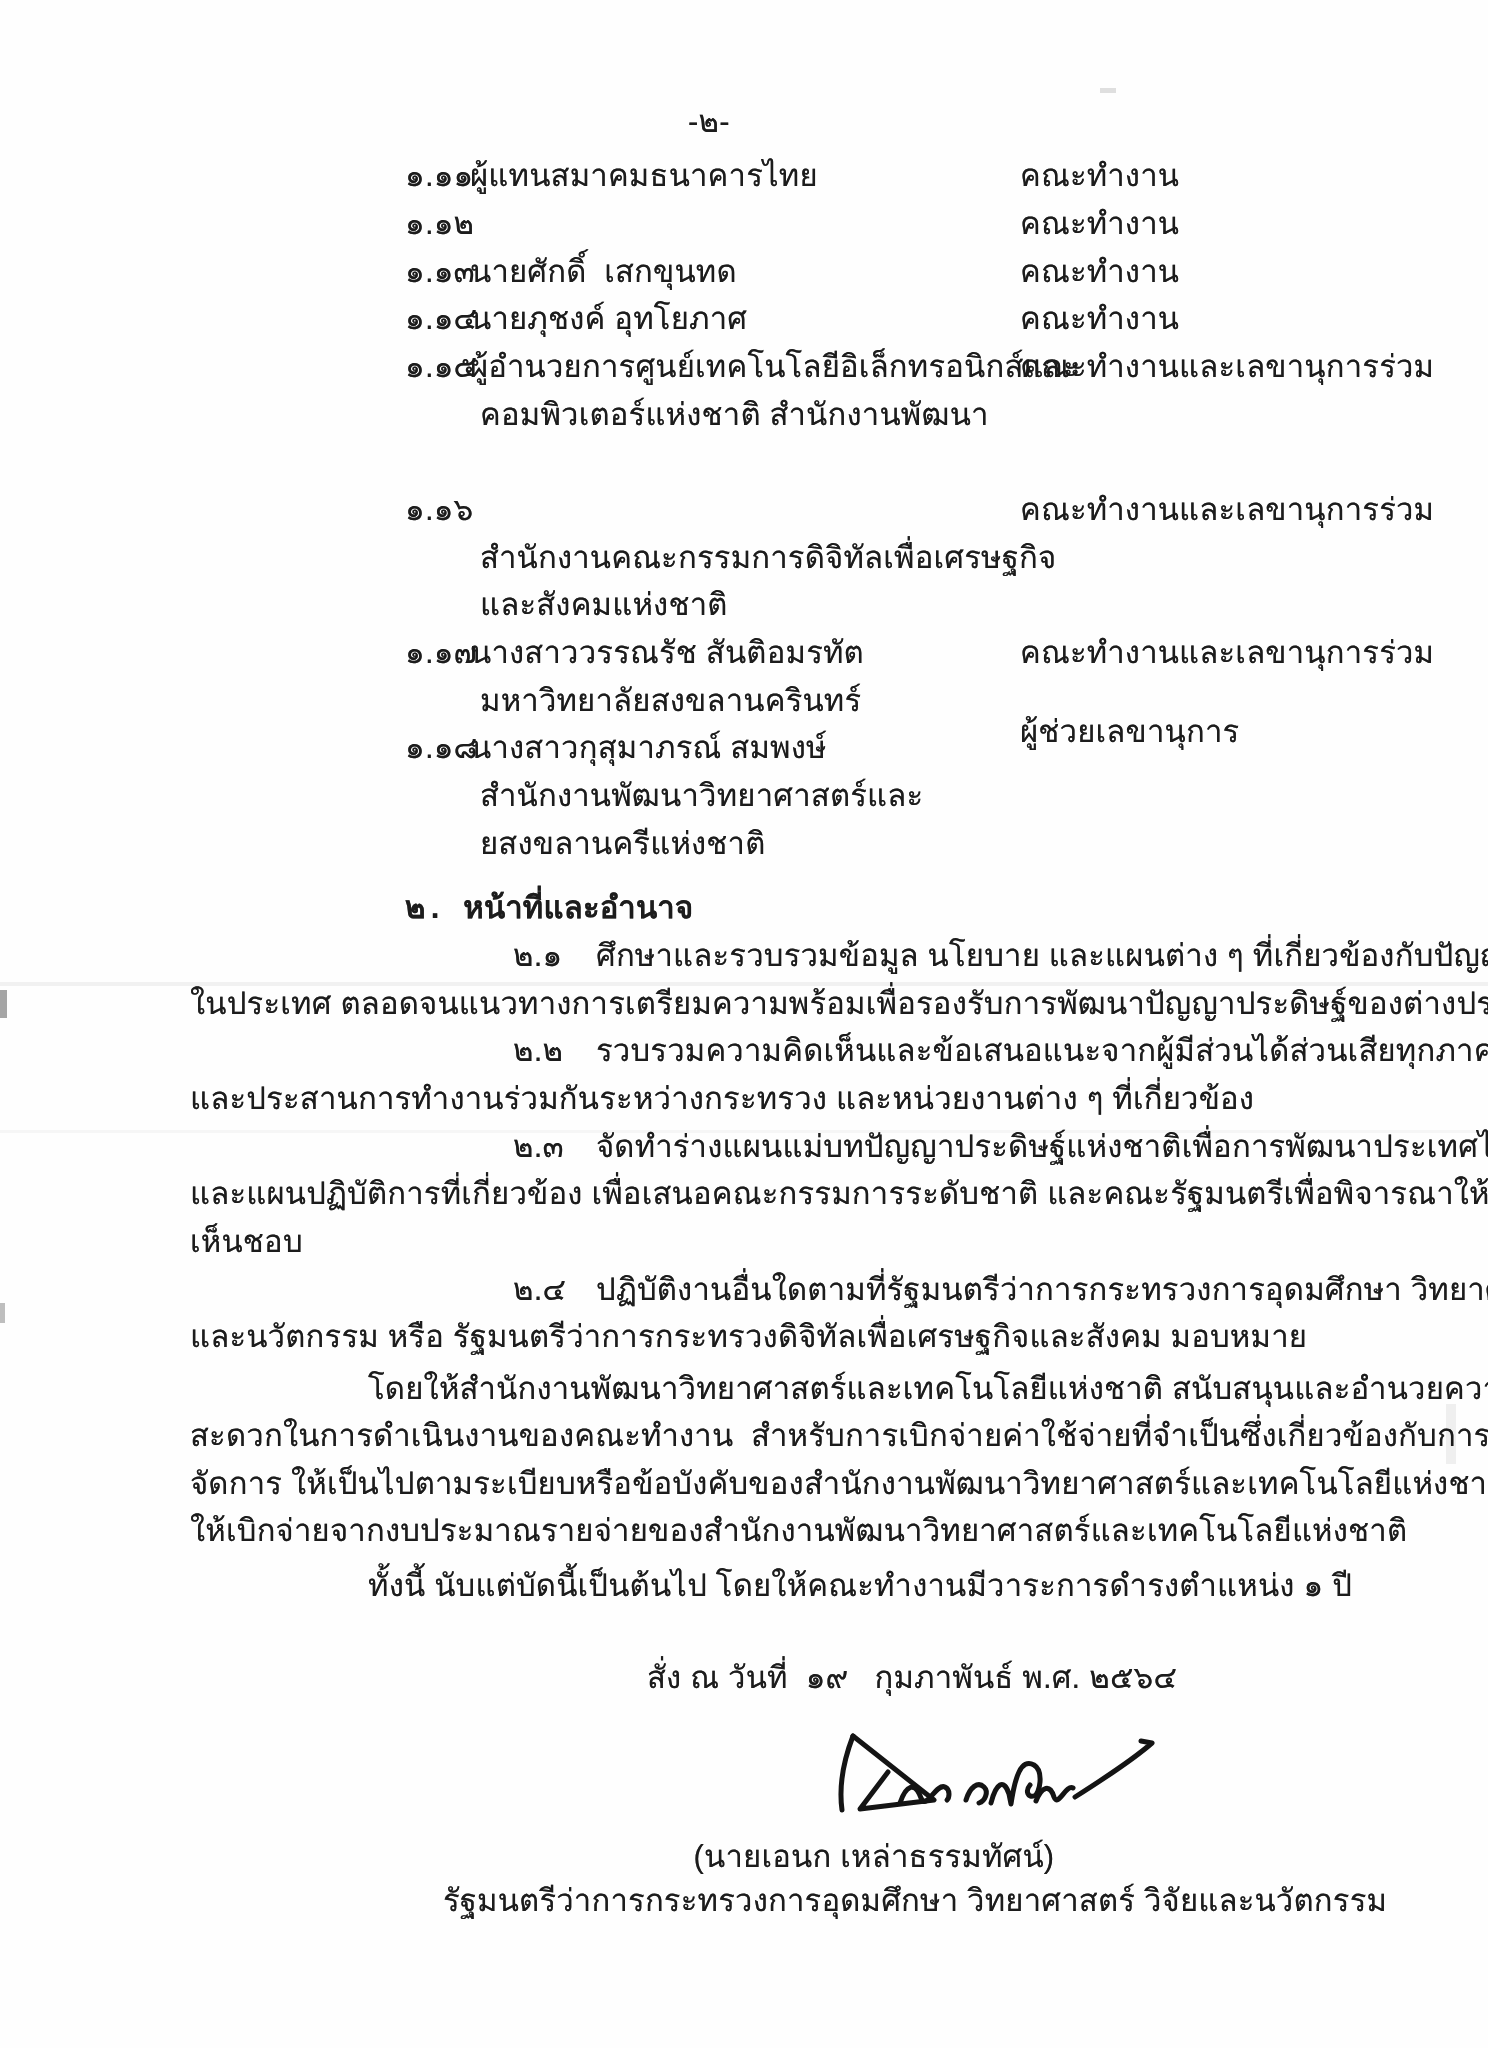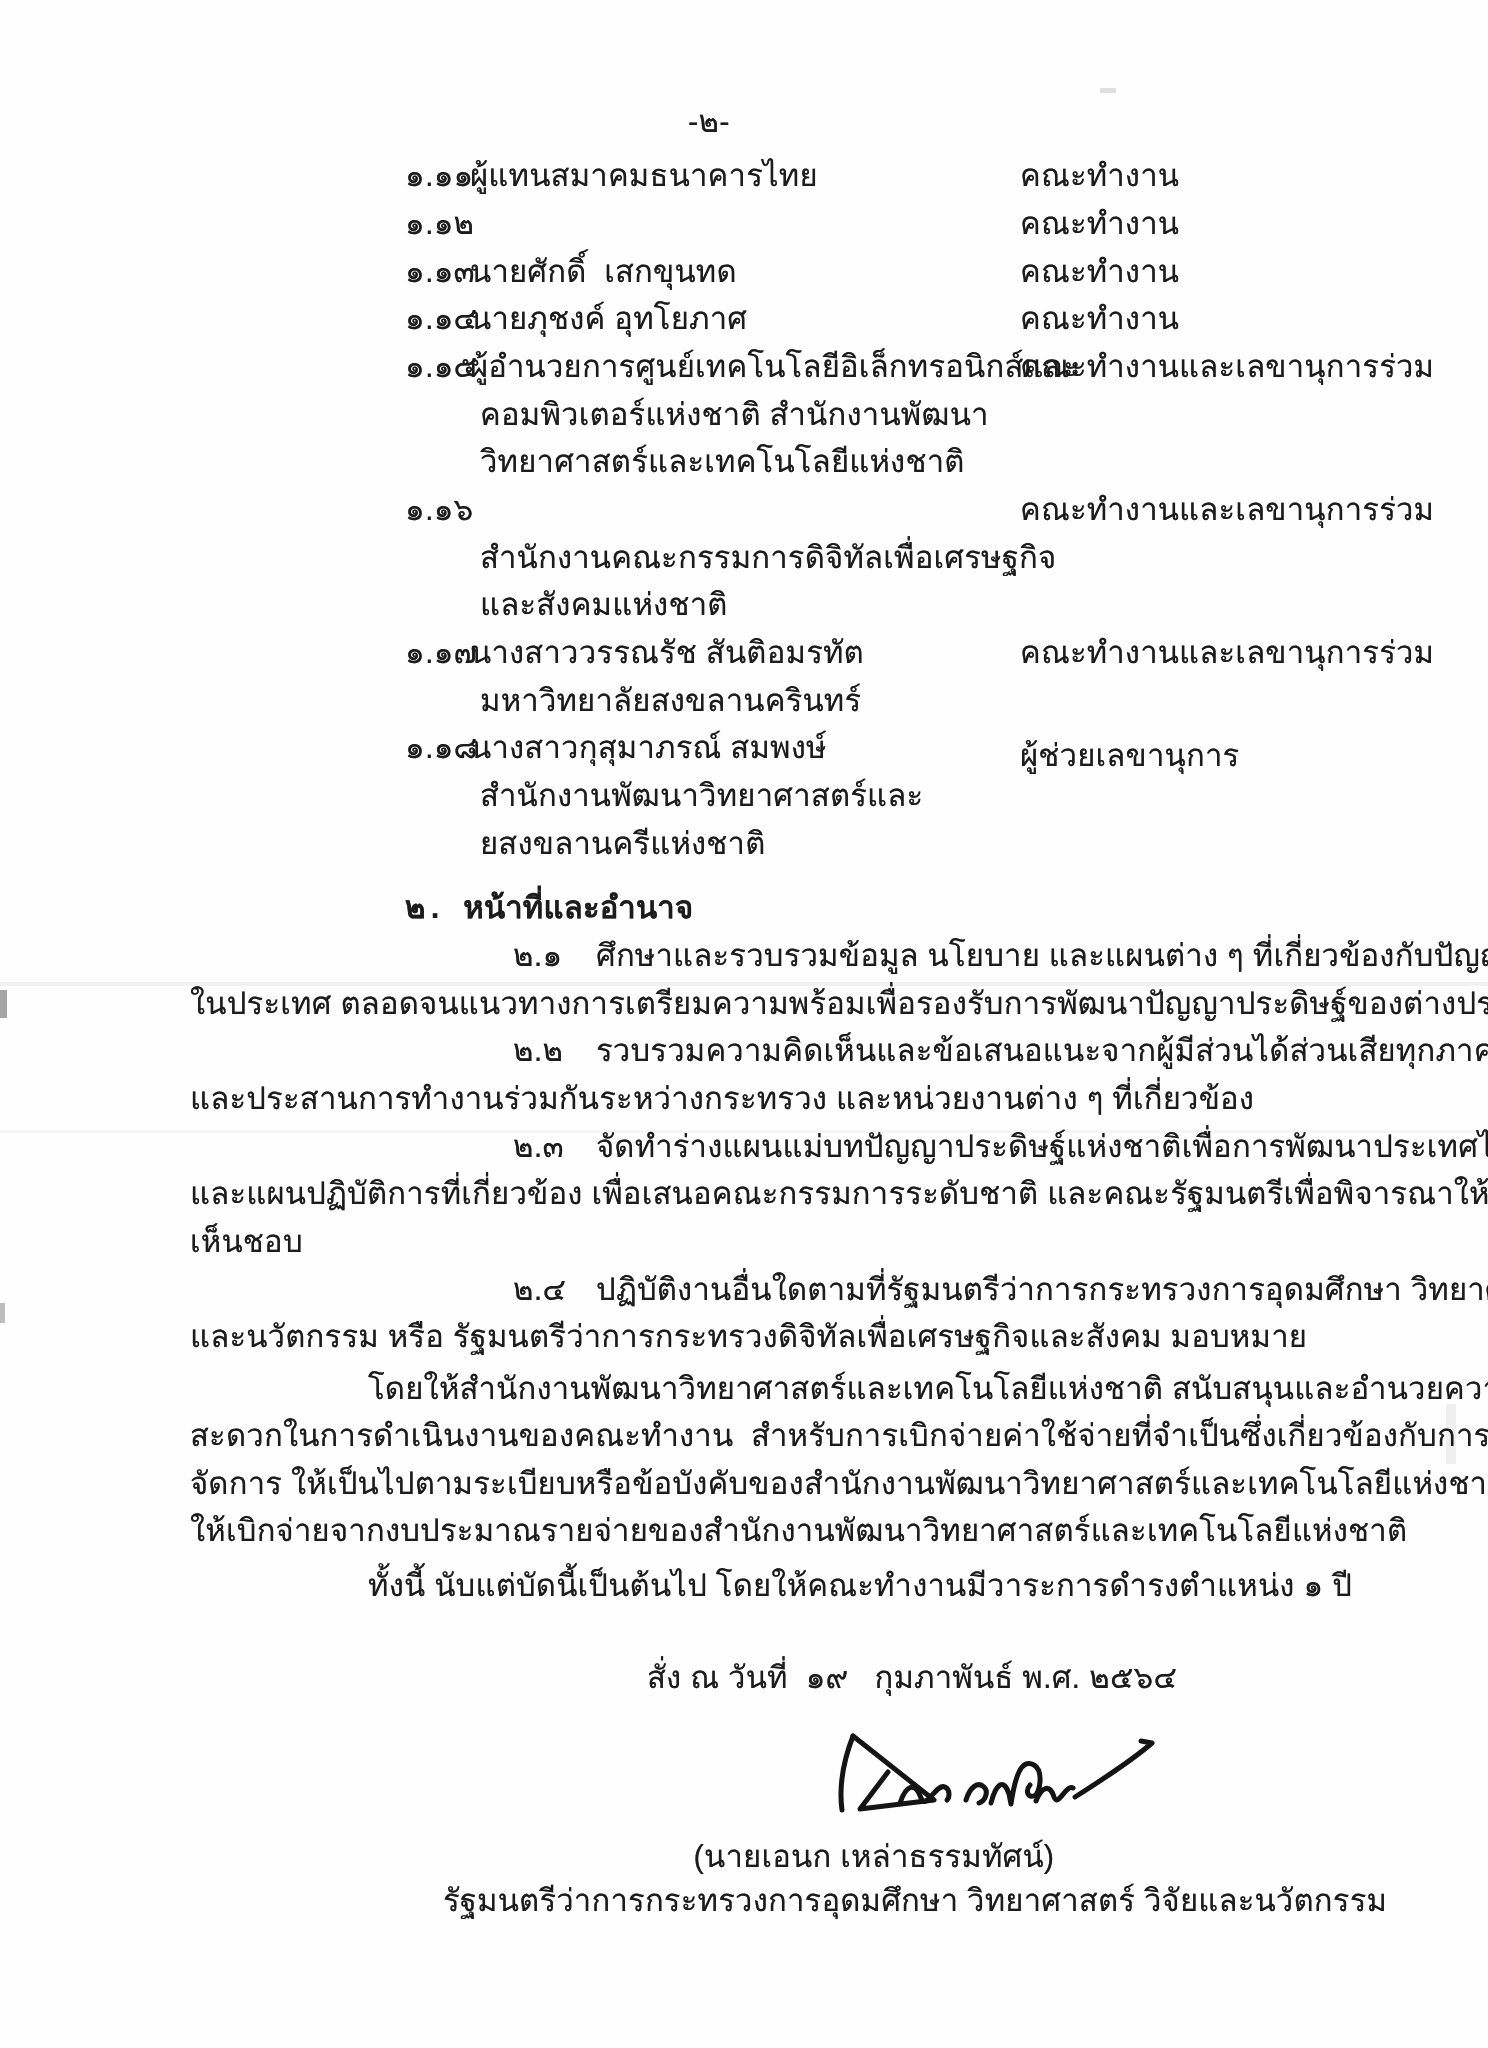--- a/index.html
+++ b/index.html
@@ -46,35 +46,34 @@
   <div class="line" style="left:1020px;top:252px">คณะทำงาน</div>
 
   <div class="line" style="left:405px;top:299px">๑.๑๔</div>
   <div class="line" style="left:470px;top:299px">นายภุชงค์ อุทโยภาศ</div>
   <div class="line" style="left:1020px;top:299px">คณะทำงาน</div>
 
   <div class="line" style="left:405px;top:347px">๑.๑๕</div>
   <div class="line" style="left:470px;top:347px">ผู้อำนวยการศูนย์เทคโนโลยีอิเล็กทรอนิกส์และ</div>
   <div class="line" style="left:1020px;top:347px">คณะทำงานและเลขานุการร่วม</div>
   <div class="line" style="left:480px;top:395px">คอมพิวเตอร์แห่งชาติ สำนักงานพัฒนา</div>
-  <div class="line" style="left:480px;top:442px">วิทยาศาสตร์และเทคโนโลยีแห่งชาติ</div>
 
   <div class="line" style="left:405px;top:490px">๑.๑๖</div>
   <div class="line" style="left:1020px;top:490px">คณะทำงานและเลขานุการร่วม</div>
   <div class="line" style="left:480px;top:538px">สำนักงานคณะกรรมการดิจิทัลเพื่อเศรษฐกิจ</div>
   <div class="line" style="left:480px;top:585px">และสังคมแห่งชาติ</div>
 
   <div class="line" style="left:405px;top:633px">๑.๑๗</div>
   <div class="line" style="left:470px;top:633px">นางสาววรรณรัช สันติอมรทัต</div>
   <div class="line" style="left:1020px;top:633px">คณะทำงานและเลขานุการร่วม</div>
   <div class="line" style="left:480px;top:681px">มหาวิทยาลัยสงขลานครินทร์</div>
 
   <div class="line" style="left:405px;top:728px">๑.๑๘</div>
   <div class="line" style="left:470px;top:728px">นางสาวกุสุมาภรณ์ สมพงษ์</div>
-  <div class="line" style="left:1020px;top:736px">ผู้ช่วยเลขานุการ</div>
+  <div class="line" style="left:1020px;top:712px">ผู้ช่วยเลขานุการ</div>
   <div class="line" style="left:480px;top:776px">สำนักงานพัฒนาวิทยาศาสตร์และ</div>
   <div class="line" style="left:480px;top:824px">ยสงขลานครีแห่งชาติ</div>
 
   <div class="line bold" style="left:405px;top:890px">๒. หน้าที่และอำนาจ</div>
 
   <div class="line" style="left:513px;top:936px">๒.๑</div>
   <div class="line" style="left:596px;top:936px">ศึกษาและรวบรวมข้อมูล นโยบาย และแผนต่าง ๆ ที่เกี่ยวข้องกับปัญญาประดิษฐ์</div>
   <div class="line" style="left:190px;top:984px">ในประเทศ ตลอดจนแนวทางการเตรียมความพร้อมเพื่อรองรับการพัฒนาปัญญาประดิษฐ์ของต่างประเทศ</div>
 
   <div class="line" style="left:513px;top:1031px">๒.๒</div>

